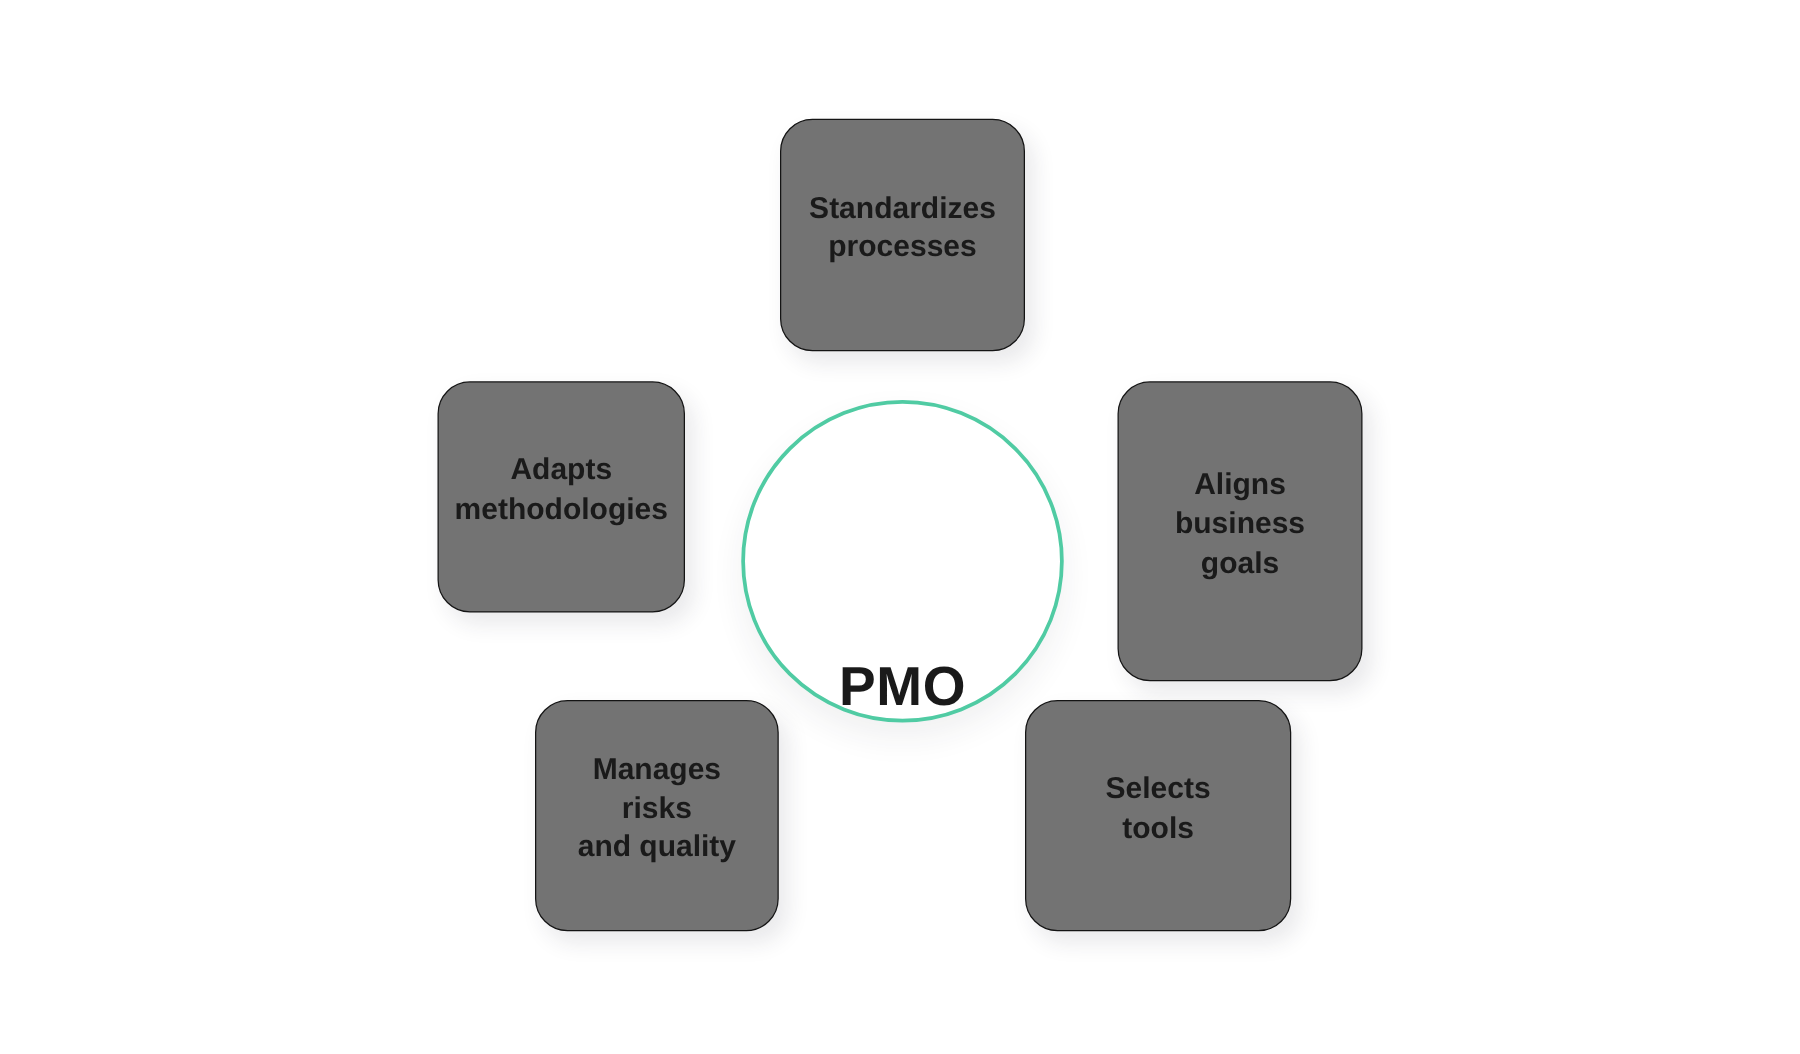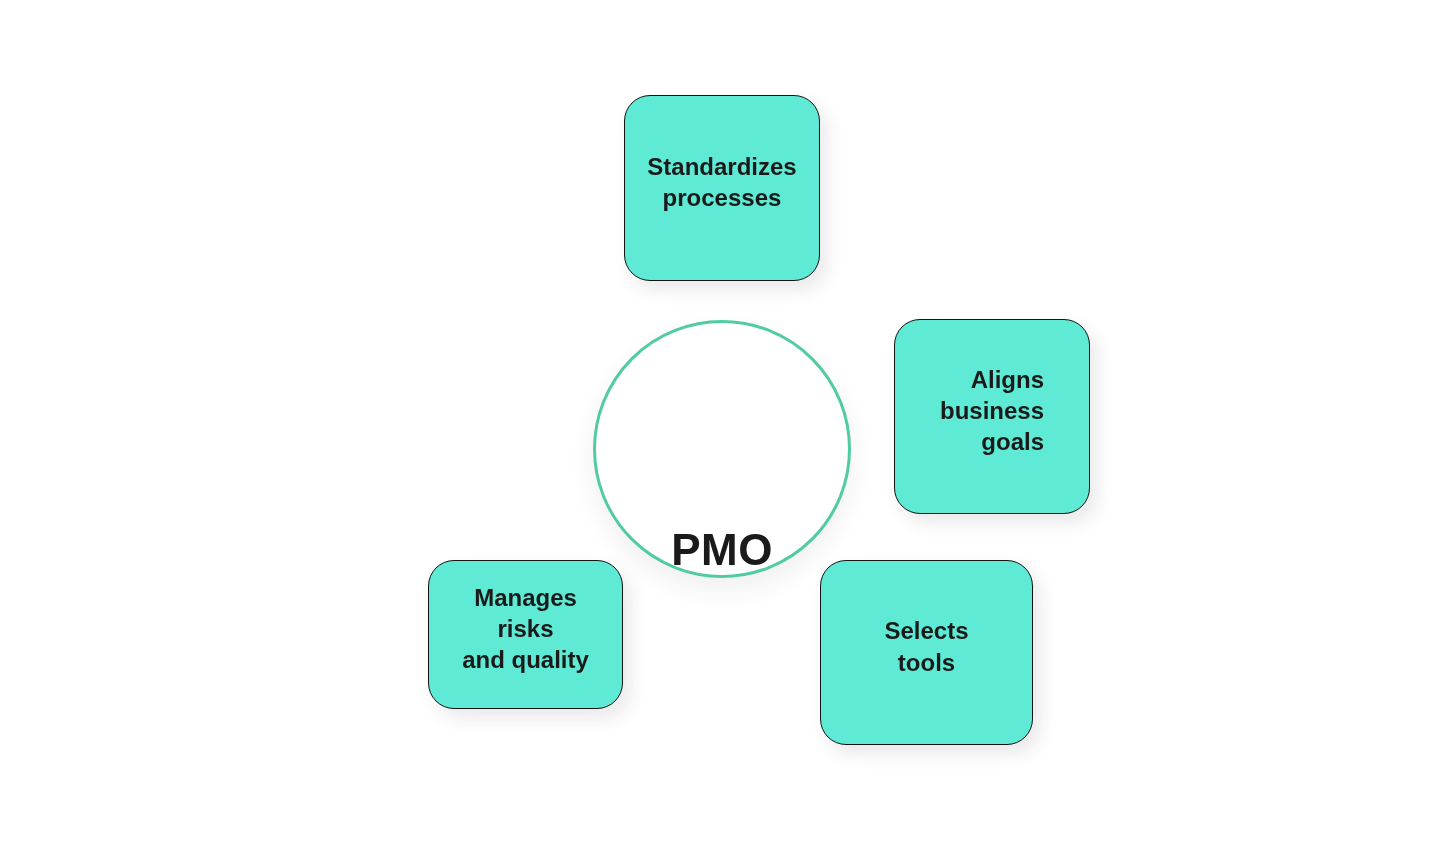--- a/index.html
+++ b/index.html
@@ -16,41 +16,41 @@
     font-family: "Liberation Sans", sans-serif;
     overflow: hidden;
   }
   .canvas {
     position: relative;
     width: 1440px;
     height: 843px;
   }
   .node-box {
     position: absolute;
-    background: #5eead4;
+    background: #737373;
     border: 1.5px solid var(--border);
     border-radius: 26px;
     box-shadow: 7px 9px 18px rgba(40, 40, 60, 0.10);
     display: flex;
     align-items: center;
     justify-content: center;
     text-align: center;
   }
   .node-label {
     font-size: 24px;
     font-weight: 700;
     line-height: 1.3;
     color: var(--text);
     white-space: pre-line;
     transform: translateY(-6px);
   }
   .pos-top          { left: 624px; top: 95px;  width: 196px; height: 186px; }
   .pos-left         { left: 350px; top: 305px; width: 198px; height: 185px; }
-  .pos-right        { left: 894px; top: 319px; width: 196px; height: 195px; text-align: right; }
-  .pos-bottom-left  { left: 428px; top: 560px; width: 195px; height: 149px; }
+  .pos-right        { left: 894px; top: 305px; width: 196px; height: 240px; }
+  .pos-bottom-left  { left: 428px; top: 560px; width: 195px; height: 185px; }
   .pos-bottom-right { left: 820px; top: 560px; width: 213px; height: 185px; }
   .center-circle {
     position: absolute;
     left: 593px;
     top: 320px;
     width: 258px;
     height: 258px;
     background: #ffffff;
     border: 3px solid var(--accent);
     border-radius: 50%;
@@ -69,20 +69,24 @@
 </head>
 <body>
 
 <div class="canvas">
 
   <div class="node-box pos-top">
     <span class="node-label">Standardizes
 processes</span>
   </div>
 
+  <div class="node-box pos-left">
+    <span class="node-label">Adapts
+methodologies</span>
+  </div>
 
   <div class="node-box pos-right">
     <span class="node-label">Aligns
 business
 goals</span>
   </div>
 
   <div class="node-box pos-bottom-left">
     <span class="node-label">Manages
 risks

